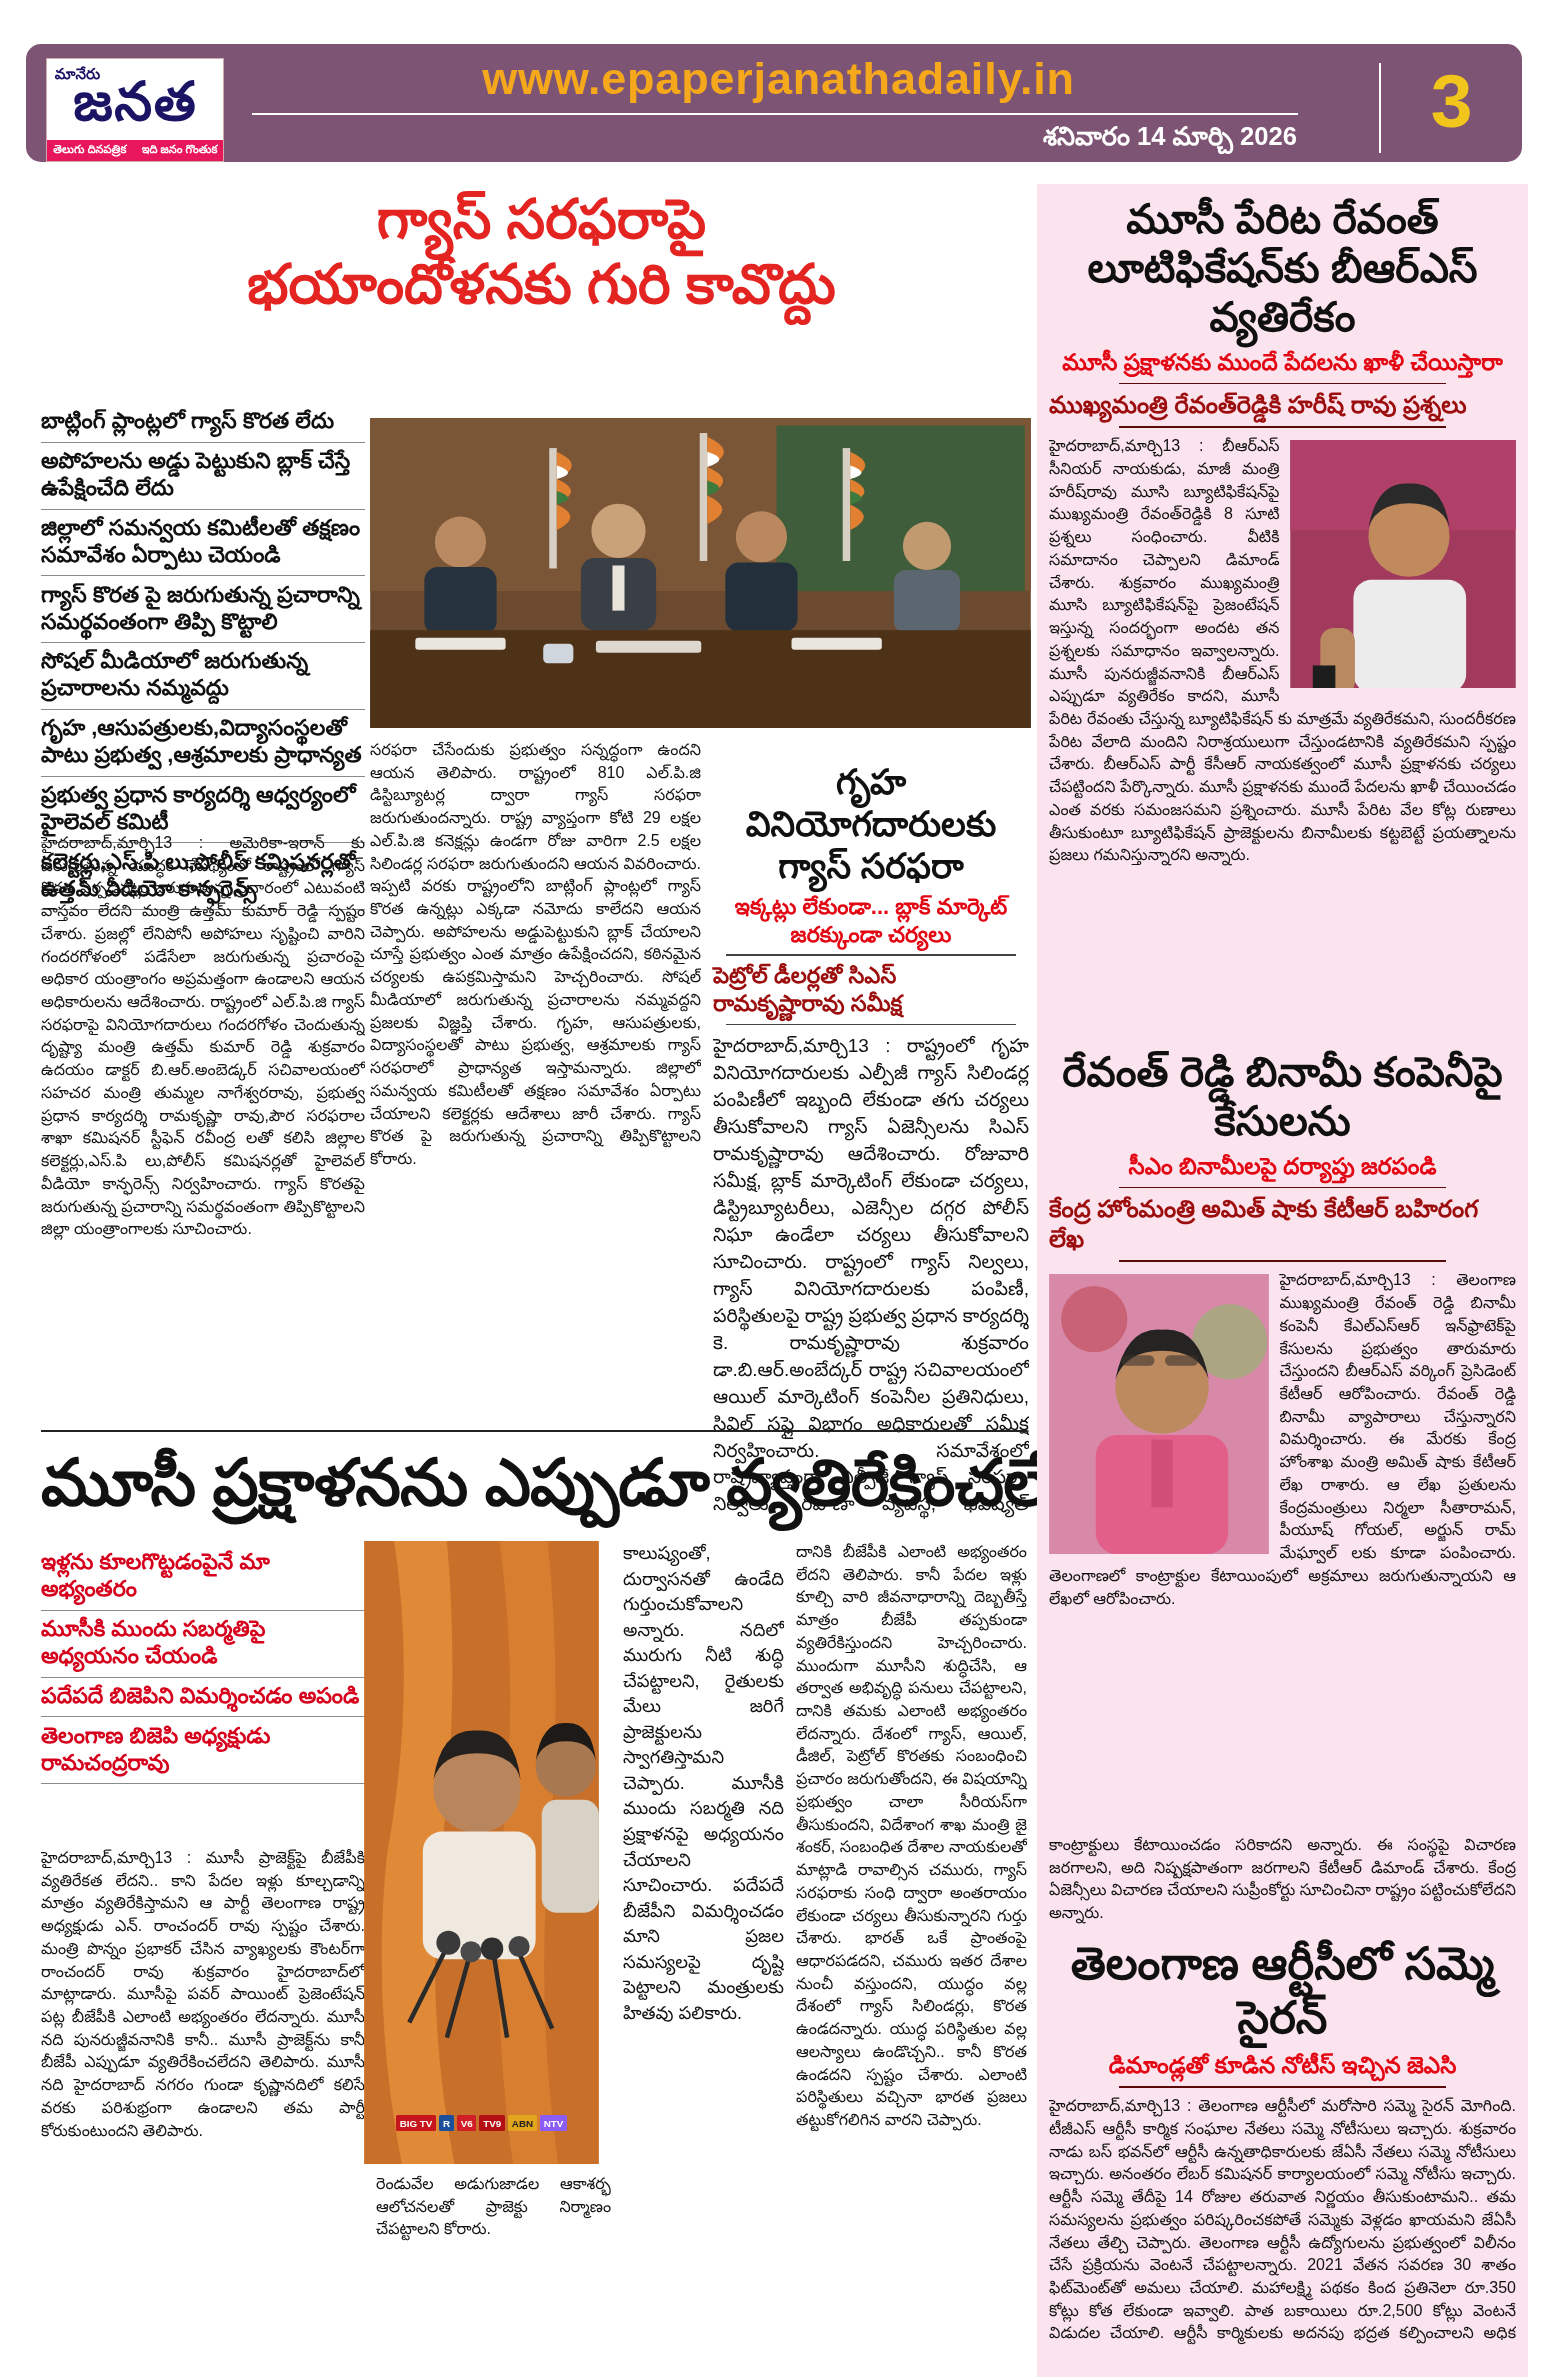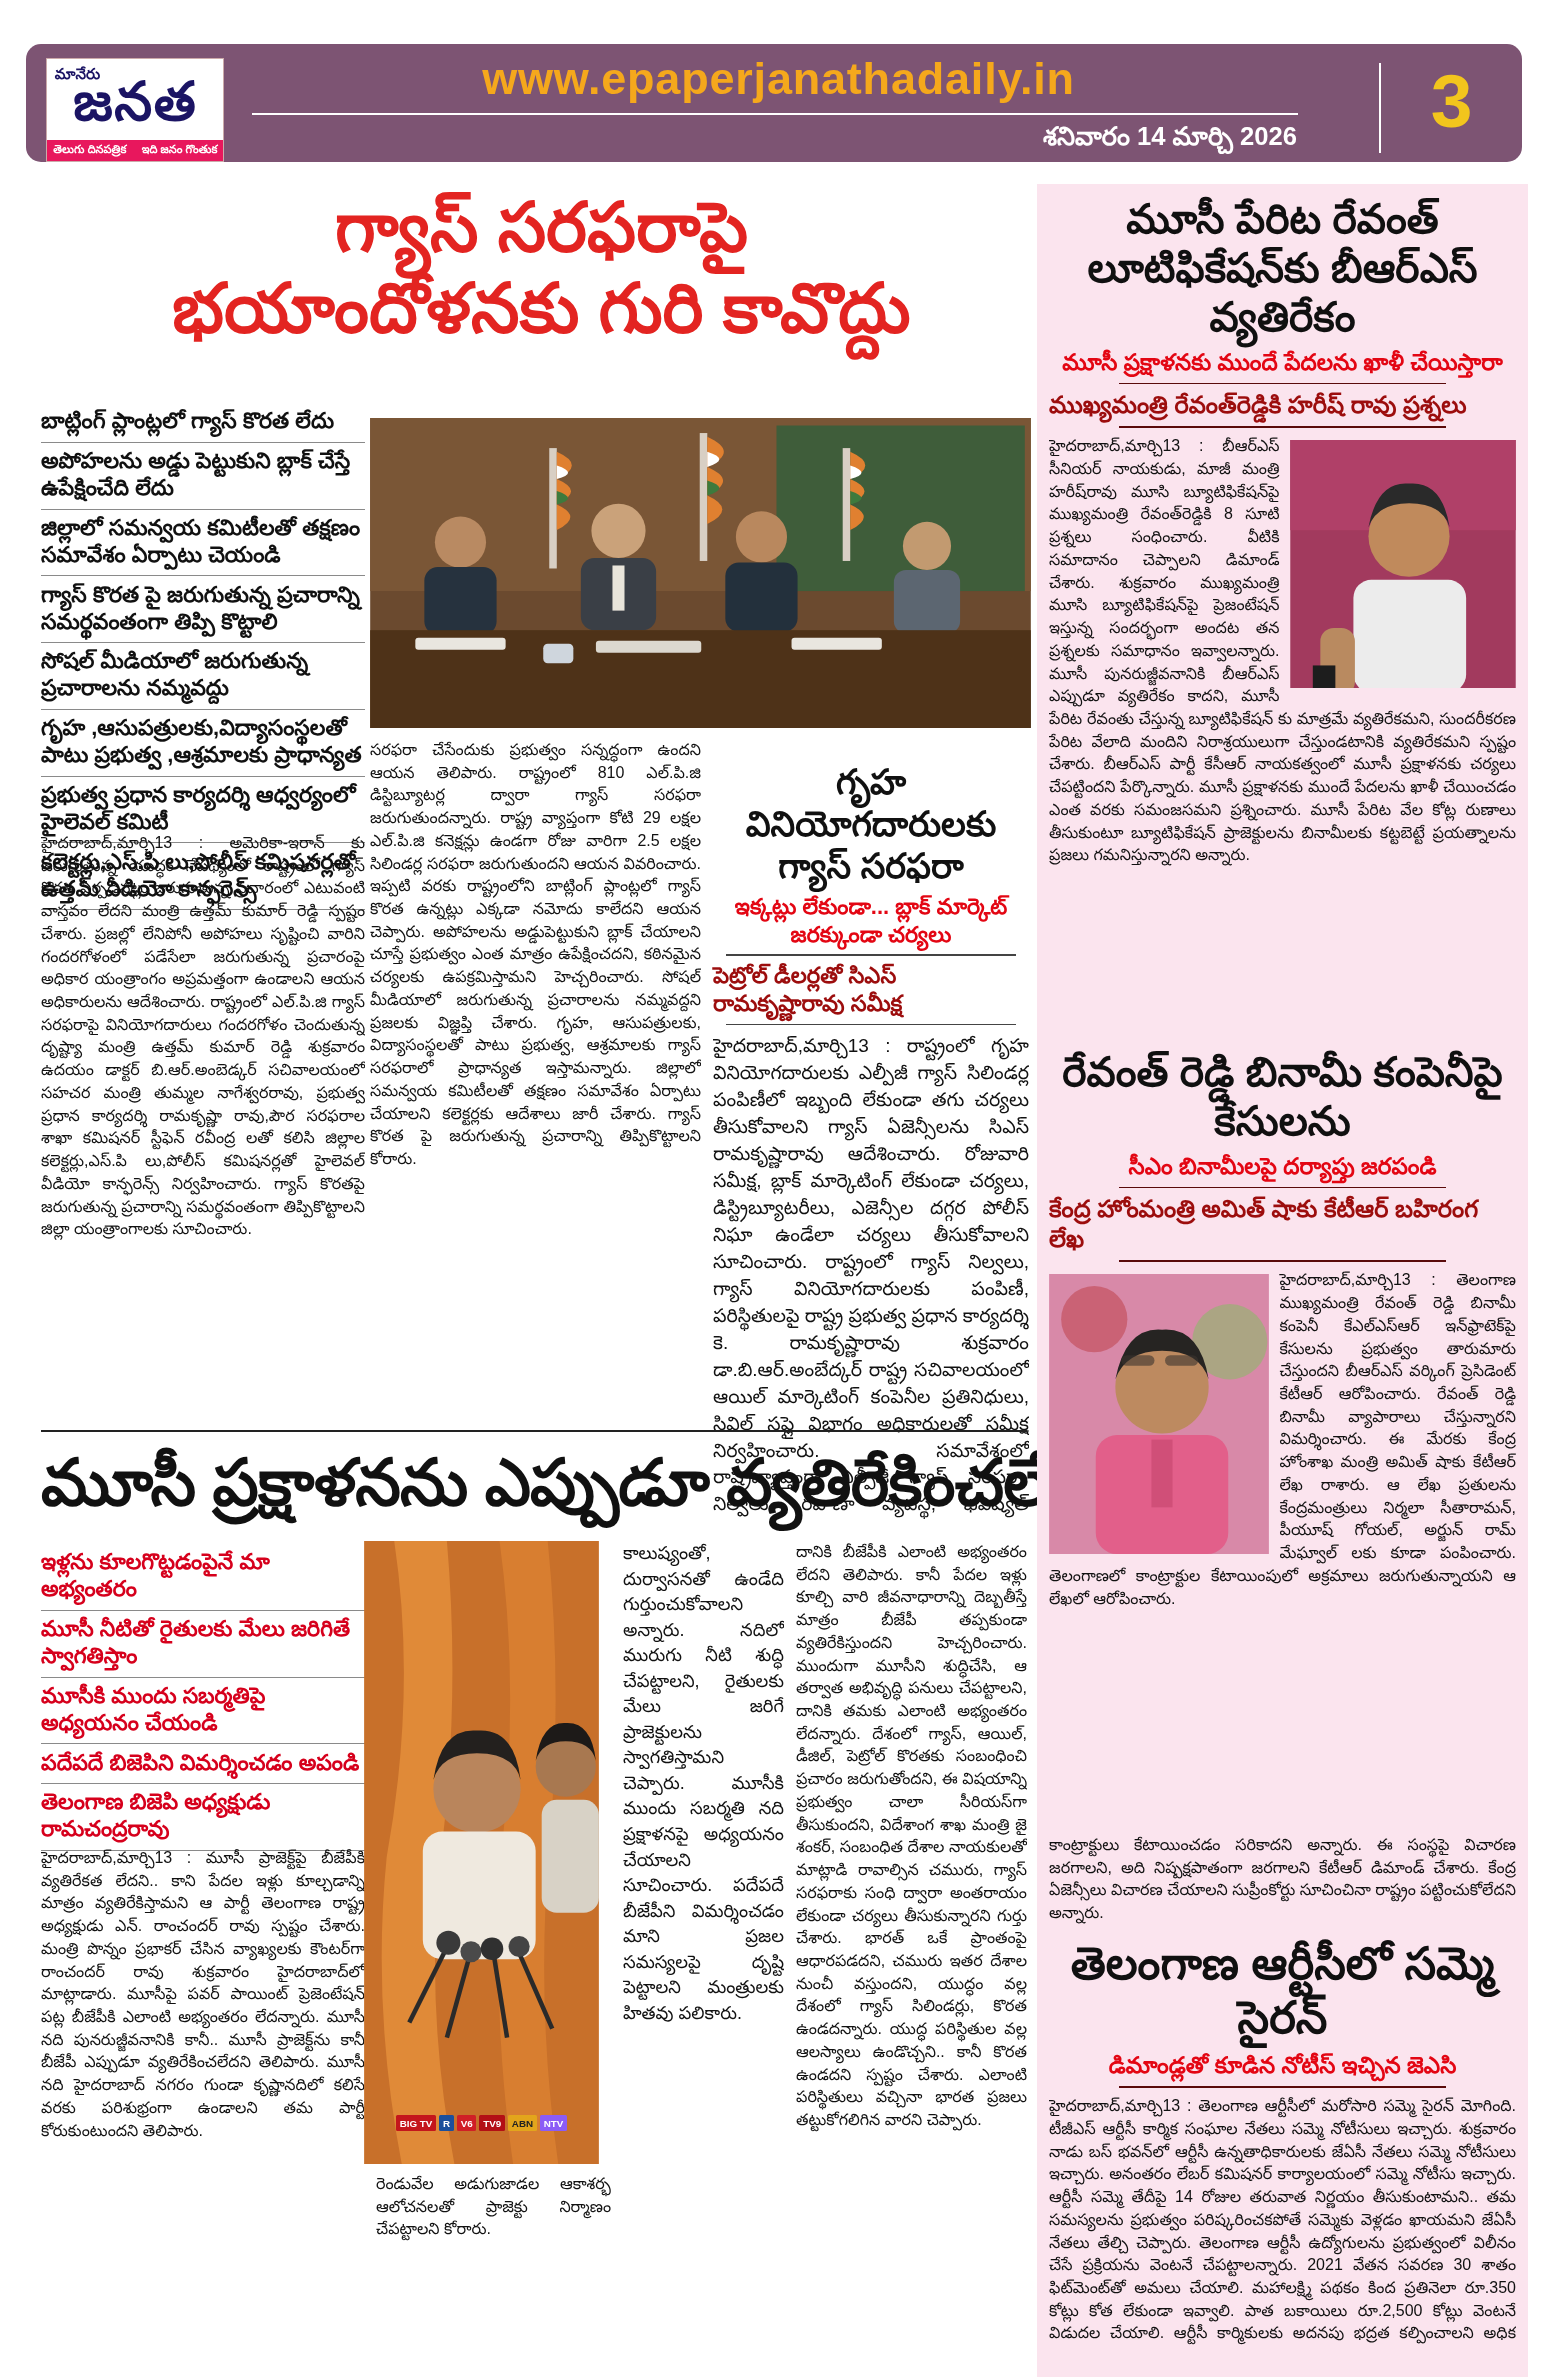--- a/index.html
+++ b/index.html
@@ -11,21 +11,21 @@
   .logo-main{position:absolute;left:0;top:10.5px;width:100%;text-align:center;font-size:54px;font-weight:bold;color:#1b1464;letter-spacing:1.5px;}
   .logo-strip{position:absolute;left:0;bottom:0;width:100%;height:21px;background:#e8175d;color:#fff;font-size:11.3px;font-weight:bold;display:flex;justify-content:space-between;align-items:center;padding:0 6px;box-sizing:border-box;}
   .url{position:absolute;left:226px;top:9px;width:1053px;text-align:center;font-size:45px;font-weight:bold;color:#f5a81c;letter-spacing:0.8px;}
   .band-rule{position:absolute;left:226px;top:69px;width:1046px;height:2.3px;background:#ffffff;}
   .date{position:absolute;left:677px;top:78px;width:594px;text-align:right;font-size:25.6px;font-weight:bold;color:#ffffff;}
   .band-vline{position:absolute;left:1353px;top:19px;width:2.3px;height:90px;background:#ffffff;}
   .pageno{position:absolute;left:1369px;top:13.5px;width:113px;text-align:center;font-size:75px;font-weight:bold;color:#f2c51d;}
   
   .jbody{font-size:16px;line-height:1.42;color:#111;text-align:justify;overflow:hidden;}
   
-  .gas-headline{position:absolute;left:60px;top:187px;width:963px;text-align:center;color:#e32421;font-weight:bold;line-height:1.18;font-size:69px;}
+  .gas-headline{position:absolute;left:60px;top:187px;width:963px;text-align:center;color:#e32421;font-weight:bold;line-height:1.18;font-size:55px;}
   .gas-bullets{position:absolute;left:41px;top:403px;width:324px;}
   .bullet{font-size:22px;font-weight:bold;line-height:1.22;padding:5.3px 0 6.8px 0;border-bottom:1.5px solid #8a8a8a;color:#111;}
   .bullet.red{color:#d6001c;}
   .gas-photo{position:absolute;left:370px;top:418px;width:661px;height:310px;overflow:hidden;}
   .gas-col1{position:absolute;left:41px;top:832px;width:324px;height:644px;}
   .gas-col2{position:absolute;left:370px;top:739px;width:331px;height:737px;}
   
   .gruha{position:absolute;left:713px;top:761px;width:316px;}
   .gruha-h{font-size:35px;font-weight:bold;color:#111;text-align:center;line-height:1.2;}
   .sub-red{font-size:22px;font-weight:bold;color:#e30613;text-align:center;line-height:1.25;margin-top:6px;}
@@ -156,21 +156,20 @@
     <div class="sub-maroon">పెట్రోల్ డీలర్లతో సిఎస్ రామకృష్ణారావు సమీక్ష</div>
     <div class="subrule"></div>
     <div class="jbody">హైదరాబాద్,మార్చి13 : రాష్ట్రంలో గృహ వినియోగదారులకు ఎల్పీజీ గ్యాస్ సిలిండర్ల పంపిణీలో ఇబ్బంది లేకుండా తగు చర్యలు తీసుకోవాలని గ్యాస్ ఏజెన్సీలను సిఎస్ రామకృష్ణారావు ఆదేశించారు. రోజువారి సమీక్ష, బ్లాక్ మార్కెటింగ్ లేకుండా చర్యలు, డిస్ట్రిబ్యూటరీలు, ఎజెన్సీల దగ్గర పోలీస్ నిఘా ఉండేలా చర్యలు తీసుకోవాలని సూచించారు. రాష్ట్రంలో గ్యాస్ నిల్వలు, గ్యాస్ వినియోగదారులకు పంపిణీ, పరిస్థితులపై రాష్ట్ర ప్రభుత్వ ప్రధాన కార్యదర్శి కె. రామకృష్ణారావు శుక్రవారం డా.బి.ఆర్.అంబేద్కర్ రాష్ట్ర సచివాలయంలో ఆయిల్ మార్కెటింగ్ కంపెనీల ప్రతినిధులు, సివిల్ సప్లై విభాగం అధికారులతో సమీక్ష నిర్వహించారు. సమావేశంలో రాష్ట్రవ్యాప్తంగా ఎల్పీజీ గ్యాస్ సరఫరా, నిల్వలు, రవాణా వ్యవస్థ, భవిష్యత్ అవసరాలు అంశాలపై సమగ్రంగా చర్చించారు. ఈ సందర్భంగా సి.ఎస్ మాట్లాడుతూ ప్రస్తుతం రాష్ట్రంలో 1.29 కోట్ల గృహ వినియోగదారుల కనెక్షన్లు ఉన్నాయని, ప్రజల డిమాండ్ కు సరిపడా నిల్వలు ఉన్నాయని అధికారులు తెలిపారు. ఆసుపత్రులు, ప్రభుత్వ హాస్టళ్లు డిమాండ్ మేరకు ఎల్పీజీ గ్యాస్ సిలిండర్ల సరఫరా చేస్తున్నామని అధికారులు పేర్కొన్నారు. గృహ వినియోగదారులకు ఎల్పీజీ సిలిండర్ల సరఫరా విషయంలో ఎలాంటి ఆందోళన చెందాల్సిన అవసరం లేదని ఆయిల్ కంపెనీల ప్రతినిధులు, శాఖ అధికారులు పేర్కొన్నారు. రాష్ట్ర వ్యాప్తంగా 810 డిస్టిబ్యూటరీ కేంద్రాలు ఎల్పీజీ గ్యాస్ సిలిండర్ల సరఫరా చేస్తున్నాయని అన్నారు.</div>
   </div>
 
   <div class="page-hrule"></div>
   <div class="musi-headline">మూసీ ప్రక్షాళనను ఎప్పుడూ వ్యతిరేకించలే</div>
 
   <div class="musi-bullets">
     <div class="bullet red">ఇళ్లను కూలగొట్టడంపైనే మా అభ్యంతరం</div>
-    <div class="bullet red">మూసీ నీటితో రైతులకు మేలు జరిగితే స్వాగతిస్తాం</div>
     <div class="bullet red">మూసీకి ముందు సబర్మతిపై అధ్యయనం చేయండి</div>
     <div class="bullet red">పదేపదే బిజెపిని విమర్శించడం అపండి</div>
     <div class="bullet red">తెలంగాణ బిజెపి అధ్యక్షుడు రామచంద్రరావు</div>
   </div>
 
   <div class="musi-col1 jbody">హైదరాబాద్,మార్చి13 : మూసీ ప్రాజెక్ట్‌పై బీజేపీకి వ్యతిరేకత లేదని.. కాని పేదల ఇళ్లు కూల్చడాన్ని మాత్రం వ్యతిరేకిస్తామని ఆ పార్టీ తెలంగాణ రాష్ట్ర అధ్యక్షుడు ఎన్. రాంచందర్ రావు స్పష్టం చేశారు. మంత్రి పొన్నం ప్రభాకర్ చేసిన వ్యాఖ్యలకు కౌంటర్‌గా రాంచందర్ రావు శుక్రవారం హైదరాబాద్‌లో మాట్లాడారు. మూసీపై పవర్ పాయింట్ ప్రెజెంటేషన్ పట్ల బీజేపీకి ఎలాంటి అభ్యంతరం లేదన్నారు. మూసీ నది పునరుజ్జీవనానికి కానీ.. మూసీ ప్రాజెక్ట్‌ను కానీ బీజేపీ ఎప్పుడూ వ్యతిరేకించలేదని తెలిపారు. మూసీ నది హైదరాబాద్ నగరం గుండా కృష్ణానదిలో కలిసే వరకు పరిశుభ్రంగా ఉండాలని తమ పార్టీ కోరుకుంటుందని తెలిపారు.</div>
 
   <div class="musi-photo" style="position:absolute;">
     <svg width="235" height="623" xmlns="http://www.w3.org/2000/svg" viewBox="0 0 312 828">
       <rect width="312" height="828" fill="#c8702a"></rect>

